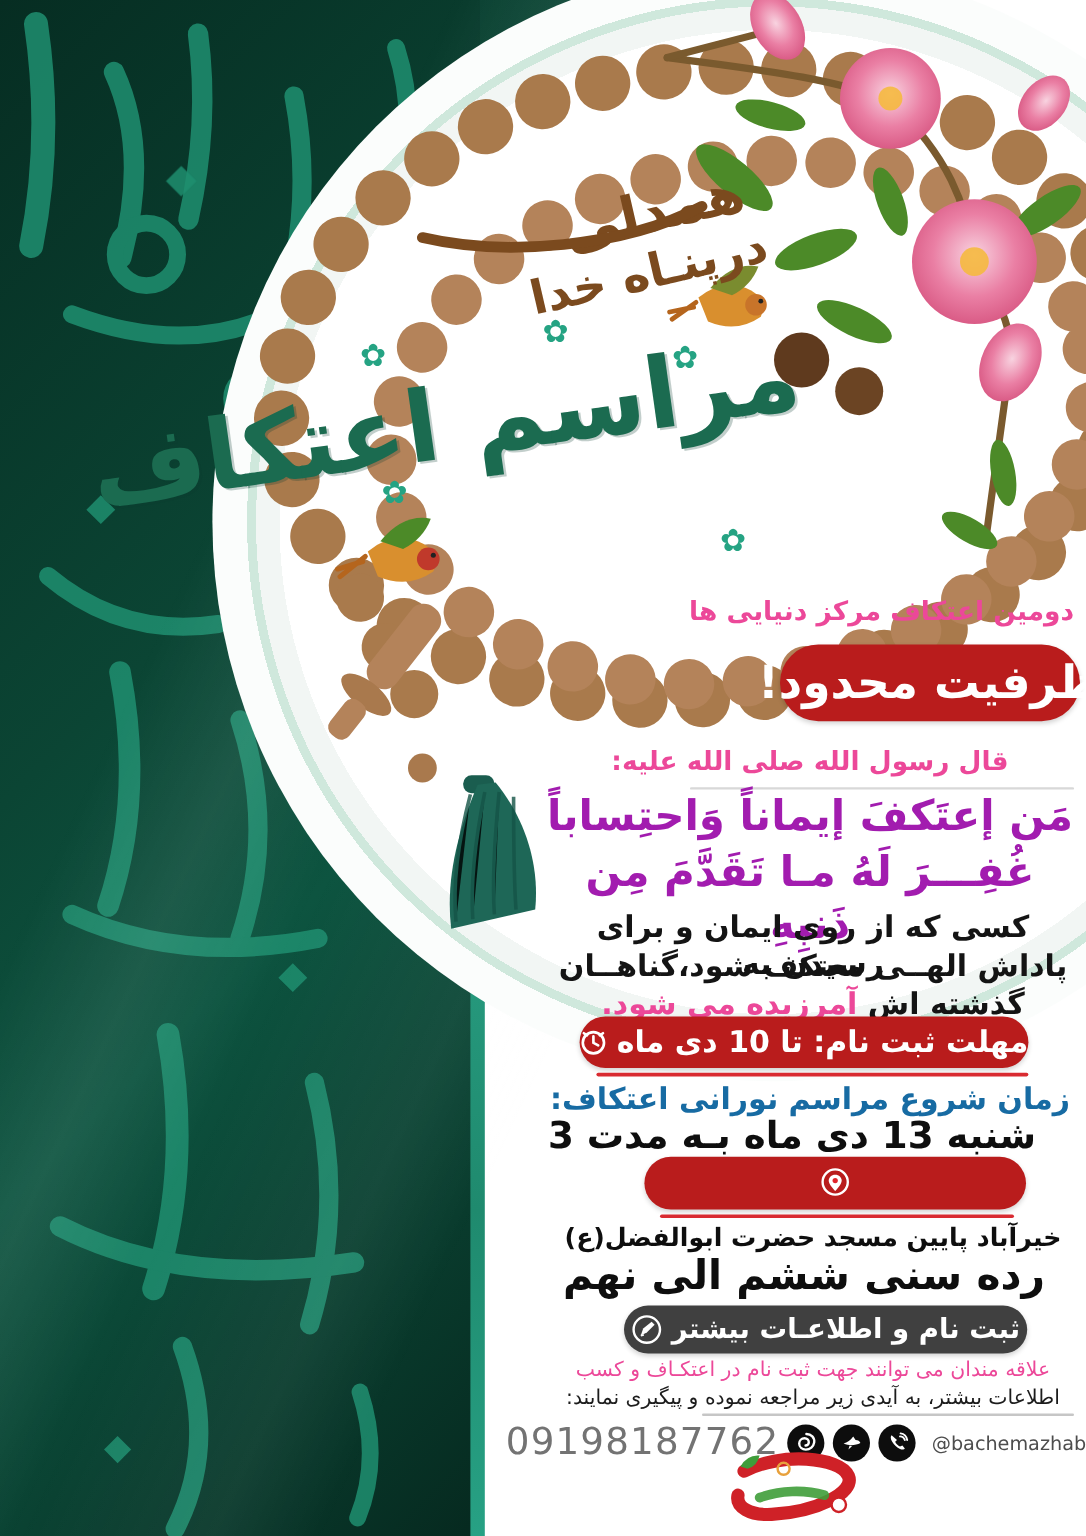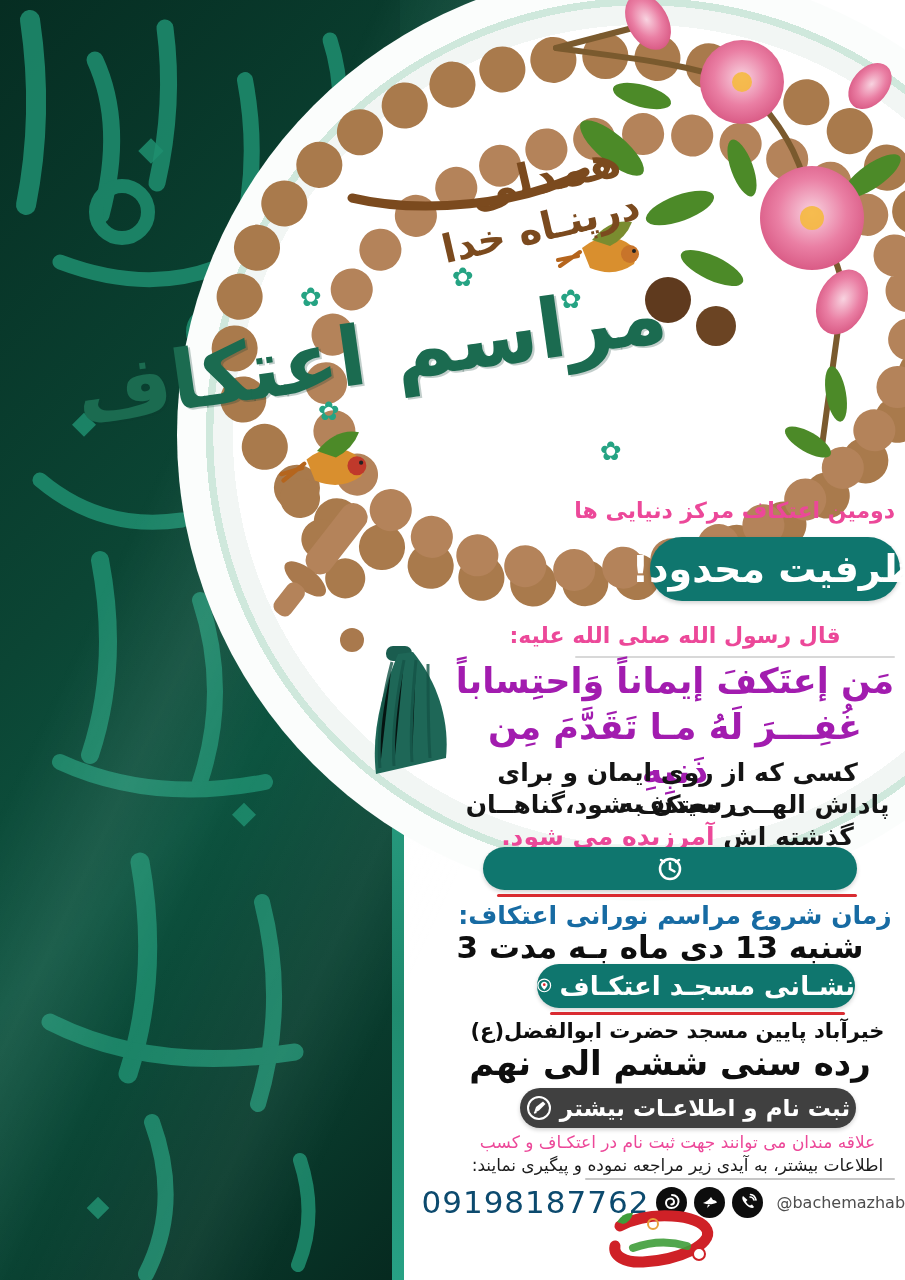--- a/index.html
+++ b/index.html
@@ -41,32 +41,32 @@
     text-shadow:2px 2px 0 rgba(10,61,46,.25);
     letter-spacing:-2px;white-space:nowrap;
   }
   .flower-dot{position:absolute;color:#25a383;font-size:26px;}
   .red-txt{color:#ec4899;font-weight:bold;}
   .navy{color:#a21caf;font-weight:bold;}
   .blue-head{color:#176ba3;font-weight:bold;}
   .blackb{color:#0e0e0e;font-weight:bold;}
   .pill{
     position:absolute;direction:rtl;display:flex;align-items:center;justify-content:center;
-    gap:8px;background:#0f766e;color:#fff;font-weight:bold;border-radius:26px;
+    gap:8px;background:#b91c1c;color:#fff;font-weight:bold;border-radius:26px;
     box-shadow:0 2px 4px rgba(0,0,0,.18);
   }
   .pill .ptxt{white-space:nowrap;}
   .pill-blue{background:#404040;}
   .underline{position:absolute;background:#d92b31;border-radius:2px;}
   .hr{position:absolute;background:#cfcfcf;height:2px;border-radius:1px;}
   .phone-row{
     position:absolute;left:455px;top:1182px;width:440px;height:40px;
     display:flex;direction:ltr;align-items:center;justify-content:center;gap:7px;
   }
-  .phone-num{font-size:31px;font-weight:500;color:#0c4a6e;letter-spacing:1px;}
+  .phone-num{font-size:31px;font-weight:500;color:#737373;letter-spacing:1px;}
   .soc{width:31px;height:31px;border-radius:50%;background:#0d0d0d;display:flex;align-items:center;justify-content:center;flex:0 0 auto;}
   .handle{font-size:16px;color:#4d4d4d;margin-left:6px;}
 </style>
 </head>
 <body>
 
 <div id="poster">
 
   <div class="green-top"></div>
   <div class="green-left"></div>
@@ -238,37 +238,37 @@
     <span>کسی که از روی ایمان و برای رسیدن به</span>
   </div>
   <div class="blk center" style="left:455px;top:789px;width:445px;font-size:25px;font-weight:bold;color:#141414;">
     <span>پاداش الهــی معتکف شود،گناهــان</span>
   </div>
   <div class="blk center" style="left:455px;top:821px;width:445px;font-size:25px;font-weight:bold;color:#141414;">
     <span>گذشته اش </span><span class="red-txt">آمرزیده می شود.</span>
   </div>
 
   <div class="pill" style="left:483px;top:847px;width:374px;height:43px;font-size:25px;">
+    <span class="ptxt">مهلت ثبت نام: تا 10 دی ماه</span>
     <svg width="26" height="26" viewBox="0 0 26 26">
       <circle cx="13" cy="13" r="10" fill="none" stroke="#ffffff" stroke-width="2.5"></circle>
       <path d="M13,7 L13,13 L17.5,15.5" fill="none" stroke="#ffffff" stroke-width="2.5" stroke-linecap="round"></path>
       <path d="M4,4 L7,6 M22,4 L19,6" stroke="#ffffff" stroke-width="2.5" stroke-linecap="round"></path>
     </svg>
   </div>
   <div class="underline" style="left:497px;top:894px;width:360px;height:3px;"></div>
 
   <div class="blk center blue-head" style="left:450px;top:900px;width:450px;font-size:25px;text-align:center;">
     <span>زمان شروع مراسم نورانی اعتکاف:</span>
   </div>
   <div class="blk center blackb" style="left:435px;top:928px;width:450px;font-size:31px;">
     <span>شنبه 13 دی ماه بـه مدت 3 روز</span>
   </div>
 
   <div class="pill" style="left:537px;top:964px;width:318px;height:44px;font-size:26px;">
-    <span class="ptxt">نشـانی مسجـد اعتکـاف</span>
     <svg width="24" height="26" viewBox="0 0 24 26">
       <circle cx="12" cy="12" r="10.5" fill="none" stroke="#ffffff" stroke-width="2"></circle>
       <path d="M12,6 C8.8,6 6.6,8.3 6.6,11 C6.6,14.2 12,19.5 12,19.5 C12,19.5 17.4,14.2 17.4,11 C17.4,8.3 15.2,6 12,6 Z" fill="#ffffff"></path>
       <circle cx="12" cy="10.8" r="2.2" fill="#e0242b"></circle>
     </svg>
   </div>
   <div class="underline" style="left:550px;top:1012px;width:295px;height:3px;"></div>
 
   <div class="blk center blackb" style="left:455px;top:1018px;width:445px;font-size:21px;">
     <span>خیرآباد پایین مسجد حضرت ابوالفضل(ع)</span>

